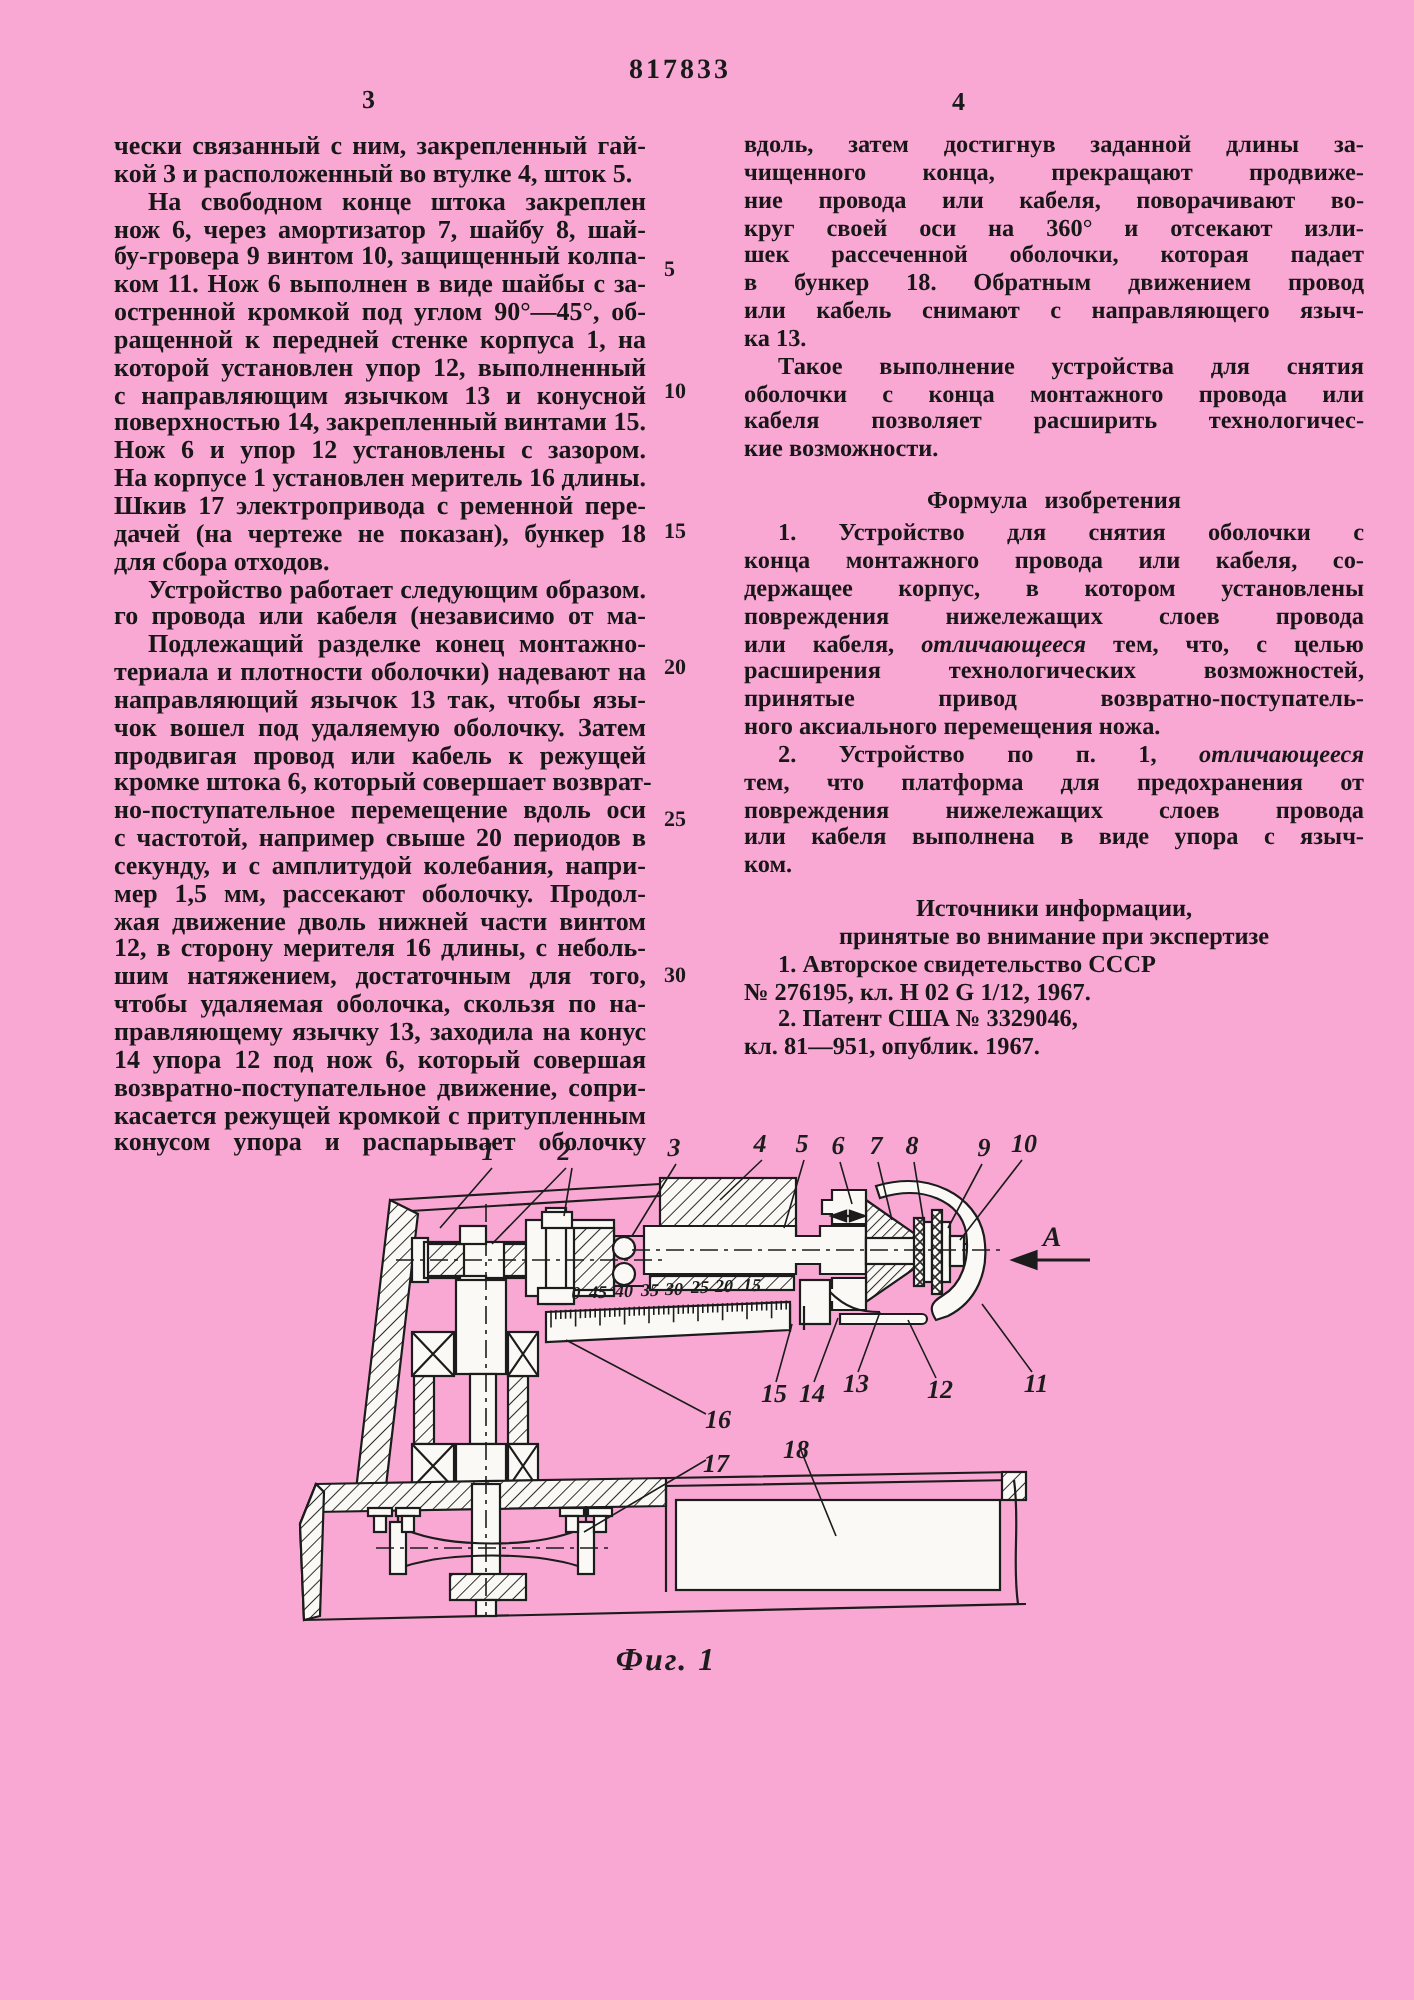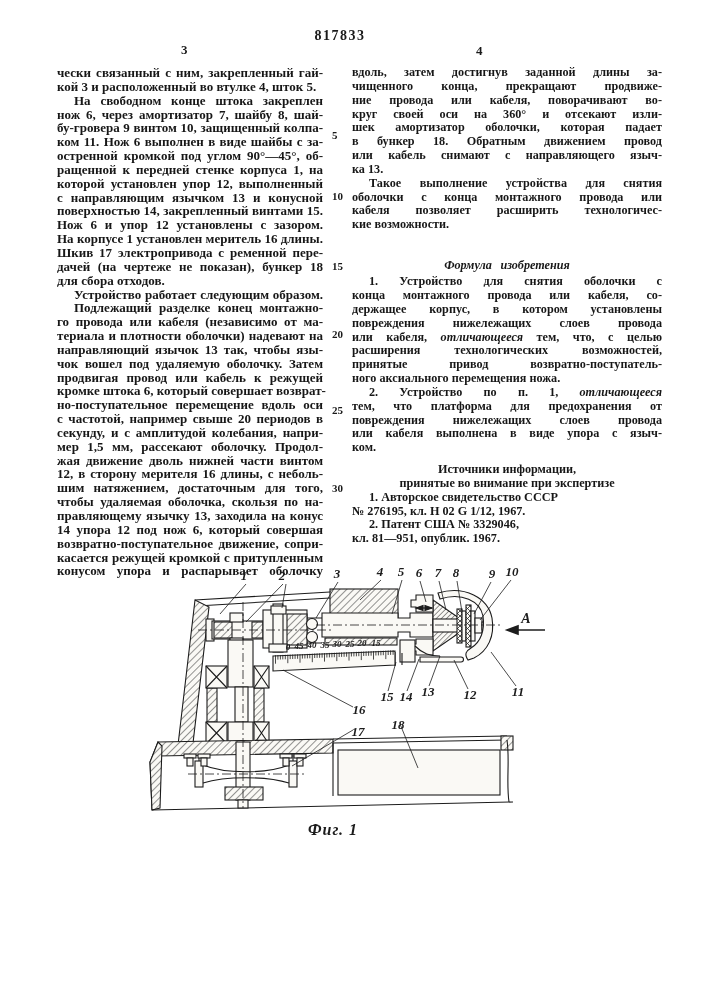--- a/index.html
+++ b/index.html
@@ -1,35 +1,35 @@
 <!DOCTYPE html>
 <html><head>
 <meta charset="utf-8">
 <style>
   html,body{margin:0;padding:0;background:#888;}
   .page{
     position:relative; width:707px; height:1000px; margin:0 auto;
-    background:#ffffff; overflow:hidden;
+    background:#f9a8d4; overflow:hidden;
     font-family:"Liberation Serif","DejaVu Serif",serif; color:#1a1a1a;
   }
   .patent-number{
     position:absolute; top:28px; left:0; width:680px; text-align:center;
     font-size:14px; font-weight:700; letter-spacing:1.5px;
   }
   .colnum{position:absolute; font-size:13px; font-weight:700;}
   .colnum.l{left:181px; top:42px;}
   .colnum.r{left:476px; top:43px;}
   .col{position:absolute; top:66px; font-weight:700; color:#171717;}
   .col.left {left:57px;  width:266px; font-size:13px;}
-  .col.right{left:352px; width:310px; font-size:12.2px;}
+  .col.right{left:372px; width:310px; font-size:12.2px;}
   .tl{height:13.85px; line-height:13.85px; text-align:justify; text-align-last:justify; white-space:nowrap;}
   .tl.nj{text-align:left; text-align-last:left;}
   .tl.c{text-align:center; text-align-last:center; white-space:normal;}
   .tl.ind{text-indent:17px;}
-  .tl.it{font-style:italic;margin-top:15px;}
+  .tl.it{}
   .tl.gap{height:8px; line-height:8px;}
   .tl.head{height:20px; line-height:20px; word-spacing:.45em;}
   .tl .em{font-style:italic;}
   .gutter-num{position:absolute; left:332px; font-size:11px; font-weight:700;}
   svg.fig{position:absolute; left:40px; top:556px;}
   .plabel{font:italic 700 13px "Liberation Serif",serif; fill:#1c1c1c; text-anchor:middle;}
   .rnum{font:italic 700 9px "Liberation Serif",serif; fill:#1c1c1c; text-anchor:middle;}
   .caption{font:italic 700 16px "Liberation Serif",serif; fill:#1c1c1c; text-anchor:middle; letter-spacing:1px;}
   .alabel{font:italic 700 14px "Liberation Serif",serif; fill:#1c1c1c; text-anchor:middle;}
 </style>
@@ -53,22 +53,22 @@
       <div class="tl"><span>ращенной к передней стенке корпуса 1, на</span></div>
       <div class="tl"><span>которой установлен упор 12, выполненный</span></div>
       <div class="tl"><span>с направляющим язычком 13 и конусной</span></div>
       <div class="tl"><span>поверхностью 14, закрепленный винтами 15.</span></div>
       <div class="tl"><span>Нож 6 и упор 12 установлены с зазором.</span></div>
       <div class="tl"><span>На корпусе 1 установлен меритель 16 длины.</span></div>
       <div class="tl"><span>Шкив 17 электропривода с ременной пере-</span></div>
       <div class="tl"><span>дачей (на чертеже не показан), бункер 18</span></div>
       <div class="tl nj"><span>для сбора отходов.</span></div>
       <div class="tl ind"><span>Устройство работает следующим образом.</span></div>
+      <div class="tl"><span>го провода или кабеля (независимо от ма-</span></div>
       <div class="tl ind"><span>Подлежащий разделке конец монтажно-</span></div>
-      <div class="tl"><span>го провода или кабеля (независимо от ма-</span></div>
       <div class="tl"><span>териала и плотности оболочки) надевают на</span></div>
       <div class="tl"><span>направляющий язычок 13 так, чтобы язы-</span></div>
       <div class="tl"><span>чок вошел под удаляемую оболочку. Затем</span></div>
       <div class="tl"><span>продвигая провод или кабель к режущей</span></div>
       <div class="tl"><span>кромке штока 6, который совершает возврат-</span></div>
       <div class="tl"><span>но-поступательное перемещение вдоль оси</span></div>
       <div class="tl"><span>с частотой, например свыше 20 периодов в</span></div>
       <div class="tl"><span>секунду, и с амплитудой колебания, напри-</span></div>
       <div class="tl"><span>мер 1,5 мм, рассекают оболочку. Продол-</span></div>
       <div class="tl"><span>жая движение дволь нижней части винтом</span></div>
@@ -79,21 +79,21 @@
       <div class="tl"><span>14 упора 12 под нож 6, который совершая</span></div>
       <div class="tl"><span>возвратно-поступательное движение, сопри-</span></div>
       <div class="tl"><span>касается режущей кромкой с притупленным</span></div>
       <div class="tl"><span>конусом упора и распарывает оболочку</span></div>
     </div>
   <div class="col right" id="col-right">
       <div class="tl"><span>вдоль, затем достигнув заданной длины за-</span></div>
       <div class="tl"><span>чищенного конца, прекращают продвиже-</span></div>
       <div class="tl"><span>ние провода или кабеля, поворачивают во-</span></div>
       <div class="tl"><span>круг своей оси на 360° и отсекают изли-</span></div>
-      <div class="tl"><span>шек амортизатор оболочки, которая падает</span></div>
+      <div class="tl"><span>шек рассеченной оболочки, которая падает</span></div>
       <div class="tl"><span>в бункер 18. Обратным движением провод</span></div>
       <div class="tl"><span>или кабель снимают с направляющего языч-</span></div>
       <div class="tl nj"><span>ка 13.</span></div>
       <div class="tl ind"><span>Такое выполнение устройства для снятия</span></div>
       <div class="tl"><span>оболочки с конца монтажного провода или</span></div>
       <div class="tl"><span>кабеля позволяет расширить технологичес-</span></div>
       <div class="tl nj"><span>кие возможности.</span></div>
       <div class="tl nj gap">&nbsp;</div>
       <div class="tl c it head"><span>Формула изобретения</span></div>
       <div class="tl ind"><span>1. Устройство для снятия оболочки с</span></div>

